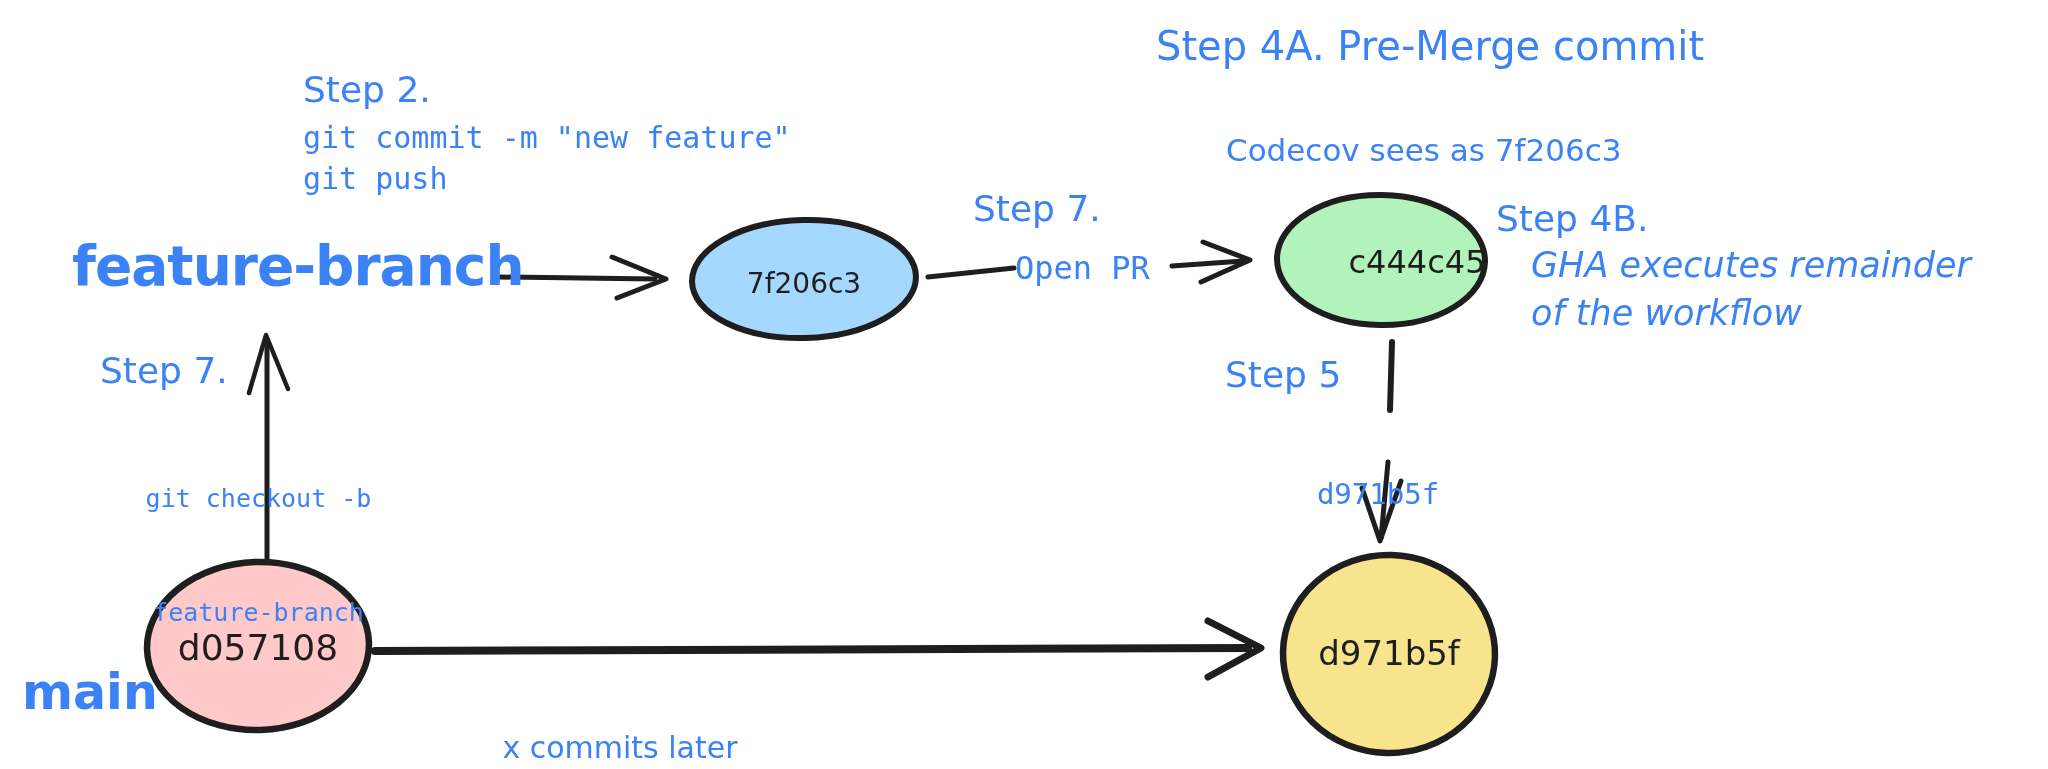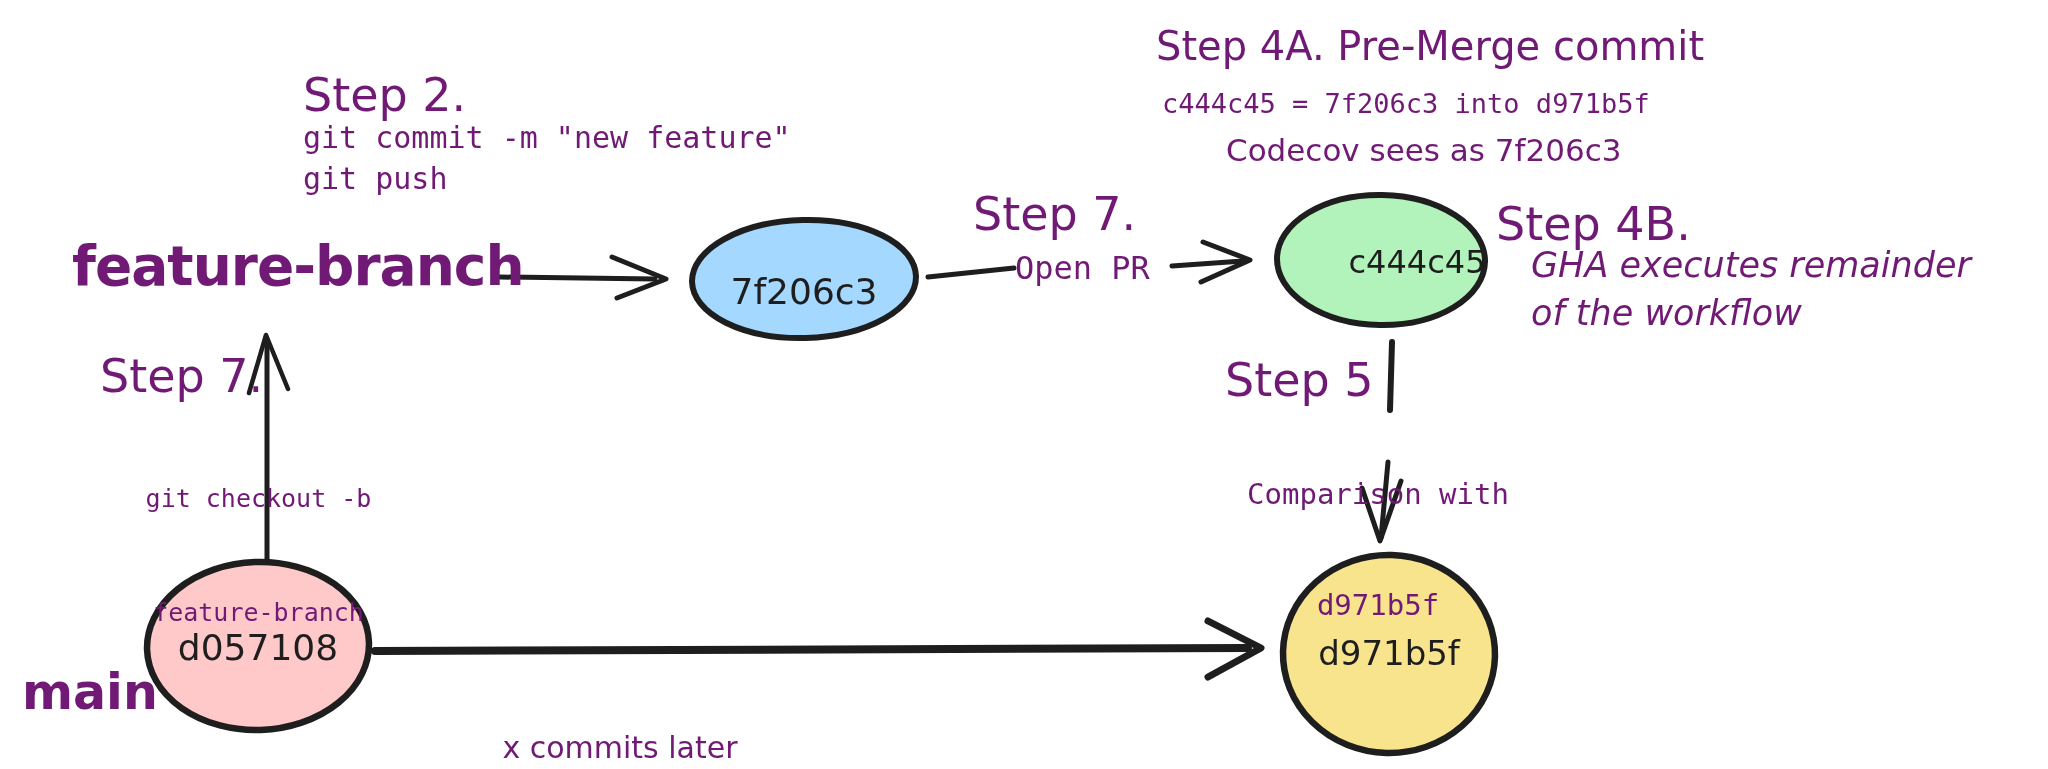--- a/index.html
+++ b/index.html
@@ -5,24 +5,24 @@
   html,body{margin:0;padding:0;background:#ffffff;}
   #canvas{
     position:relative;
     width:2048px;height:769px;
     background:#ffffff;
     font-family:"DejaVu Sans",sans-serif;
     color:#1e1e1e;
     overflow:hidden;
   }
   #shapes{position:absolute;left:0;top:0;width:2048px;height:769px;}
-  .txt{position:absolute;white-space:pre;color:#701a75;line-height:1.15;}
+  .txt{position:absolute;white-space:pre;color:#3b82f6;line-height:1.15;}
   .hand{font-family:"DejaVu Sans",sans-serif;font-weight:500;}
   .mono{font-family:"DejaVu Sans Mono",monospace;font-weight:500;}
-  .title{font-size:46px;}
+  .title{font-size:36px;}
   .big-branch{font-size:55px;font-weight:600;letter-spacing:-1px;}
   .main-label{font-size:49px;font-weight:600;margin-top:39px;}
   .node-label{
     position:absolute;transform:translate(-50%,-50%);
     font-family:"DejaVu Sans",sans-serif;font-weight:500;
     font-size:33px;color:#1e1e1e;white-space:pre;
   }
   .center{text-align:center;}
   .italicish{font-style:italic;}
 </style>
@@ -61,21 +61,21 @@
       <path d="M375 651 L1248 648" stroke-width="8"></path>
       <path d="M1208 621 L1261 648 L1208 677" stroke-width="7"></path>
     </g>
 
     <ellipse cx="804" cy="279" rx="112" ry="59" stroke-width="6" transform="rotate(-1.5 804 279)" fill="#a5d8ff"></ellipse>
     <ellipse cx="1381" cy="260" rx="104" ry="65" stroke-width="6" transform="rotate(1 1381 260)" fill="#b2f2bb"></ellipse>
     <ellipse cx="258" cy="646" rx="111" ry="84" stroke-width="6.5" transform="rotate(-2 258 646)" fill="#ffc9c9"></ellipse>
     <ellipse cx="1389" cy="654" rx="106" ry="99" stroke-width="6.5" transform="rotate(1.5 1389 654)" fill="#f9e48e"></ellipse>
   </svg>
 
-  <div class="node-label" style="left:804px;top:291px;font-size:36px;text-align:center;">7f206c3</div>
+  <div class="node-label" style="left:804px;top:283px;font-size:28px;text-align:center;">7f206c3</div>
   <div class="node-label" style="left:1381px;top:262px;font-size:32px;margin-left:36px;">c444c45</div>
   <div class="node-label" style="left:248px;top:647px;font-size:36px;margin-left:10px;">d057108</div>
   <div class="node-label" style="left:1389px;top:653px;font-size:34px;">d971b5f</div>
 
   <div class="txt hand big-branch" style="left:72px;top:235px;">feature-branch</div>
   <div class="txt hand main-label" style="left:22px;top:626px;">main</div>
 
   <div class="txt hand title" style="left:100px;top:350px;">Step 7.</div>
   <div class="txt mono center" style="left:106px;top:404px;width:305px;font-size:25px;line-height:38px;">
     <div>git checkout -b</div>
@@ -83,30 +83,28 @@
   </div>
 
   <div class="txt hand title" style="left:303px;top:69px;">Step 2.</div>
   <div class="txt mono" style="left:303px;top:121px;font-size:30px;">git commit -m "new feature"</div>
   <div class="txt mono" style="left:303px;top:162px;font-size:30px;">git push</div>
 
   <div class="txt hand title" style="left:973px;top:188px;">Step 7.</div>
   <div class="txt mono" style="left:1015px;top:250px;font-size:32px;">Open PR</div>
 
   <div class="txt hand" style="left:1156px;top:23px;font-size:40px;">Step 4A. Pre-Merge commit</div>
-  <div class="txt mono" style="left:1162px;top:88px;font-size:27px;">c444c45 = 7f206c3 into d971b5f</div>
   <div class="txt hand" style="left:1226px;top:133px;font-size:31px;text-align:center;">Codecov sees as 7f206c3</div>
 
   <div class="txt hand title" style="left:1496px;top:198px;">Step 4B.</div>
   <div class="txt hand italicish" style="left:1531px;top:245px;font-size:35px;">GHA executes remainder</div>
   <div class="txt hand italicish" style="left:1531px;top:293px;font-size:35px;">of the workflow</div>
 
   <div class="txt hand title" style="left:1225px;top:354px;">Step 5</div>
   <div class="txt mono center" style="left:1226px;top:402px;width:304px;font-size:29px;line-height:37px;">
-    <div>Comparison with</div>
     <div>d971b5f</div>
   </div>
 
   <div class="txt hand center" style="left:318px;top:665px;width:604px;font-size:30px;line-height:33px;">
     <div>x commits later</div>
     
   </div>
 
 </div>
 

